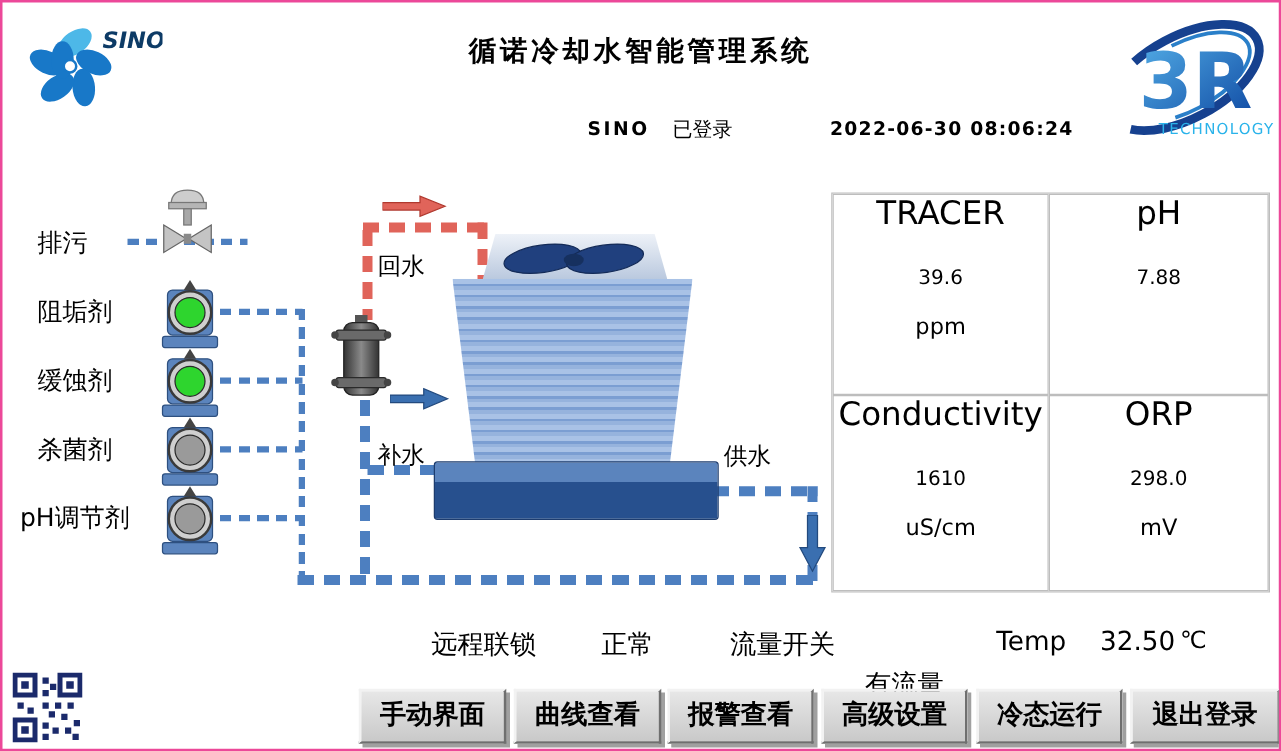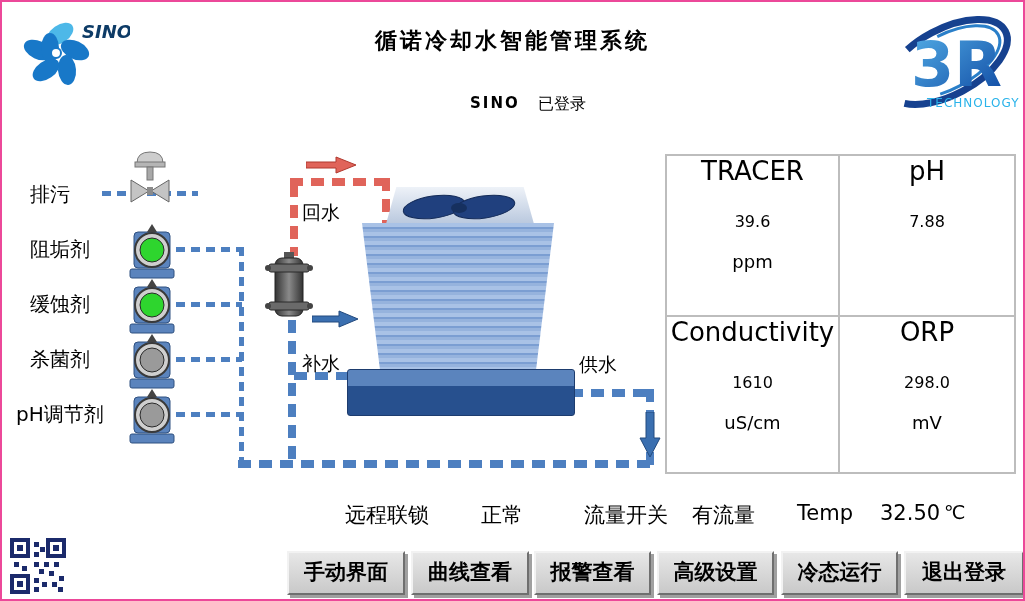--- a/index.html
+++ b/index.html
@@ -77,20 +77,21 @@
         <ellipse cx="76" cy="58" rx="58" ry="27" transform="rotate(-28 76 58)" fill="none" stroke="#2a7fc9" stroke-width="3" stroke-dasharray="90 120"></ellipse>
       </g>
       <text x="40" y="82" font-size="62" font-weight="bold" fill="url(#g3r)">3R</text>
       <text x="56" y="103" font-size="12" fill="#2ab3ea" letter-spacing="1">TECHNOLOGY</text>
     </svg>
   </div>
 
   <div class="abs title">循诺冷却水智能管理系统</div>
   <div class="abs login-user">SINO</div>
   <div class="abs login-status">已登录</div>
+  <div class="abs login-time">2022-06-30  08:06:24</div>
 
   <div class="chem-label" style="left:28px;top:179px;">排污</div>
   <div class="chem-label" style="left:28px;top:234px;">阻垢剂</div>
   <div class="chem-label" style="left:28px;top:289px;">缓蚀剂</div>
   <div class="chem-label" style="left:28px;top:344px;">杀菌剂</div>
   <div class="chem-label" style="left:14px;top:399px;">pH调节剂</div>
 
   <div class="pipe feed blue" style="left:100px;top:189px;width:96px;"></div>
   <div class="abs" style="left:124px;top:146px;">
     <svg width="48" height="58" viewBox="0 0 48 58">
@@ -238,21 +239,21 @@
     <div class="cell">
       <div class="name">ORP</div>
       <div class="val">298.0</div>
       <div class="unit">mV</div>
     </div>
   </div>
 
   <div class="statustext" style="left:343px;">远程联锁</div>
   <div class="statustext" style="left:479px;">正常</div>
   <div class="statustext" style="left:572px;margin-left:10px;">流量开关</div>
-  <div class="statustext" style="left:690px;">有流量</div>
+  <div class="statustext" style="left:690px;margin-top:32px;">有流量</div>
   <div class="statustext" style="left:795px;">Temp</div>
   <div class="statustext" style="left:878px;">32.50</div>
   <div class="statustext" style="left:942px;font-size:19px;">℃</div>
 
   <div class="abs" style="left:8px;top:536px;">
     <svg width="56" height="56" viewBox="0 0 56 56">
       <rect width="56" height="56" fill="#fff"></rect>
       <g fill="#1b2a6b">
         <rect x="2" y="2" width="16" height="16" fill="none" stroke="#1b2a6b" stroke-width="4"></rect>
         <rect x="7" y="7" width="6" height="6"></rect>

